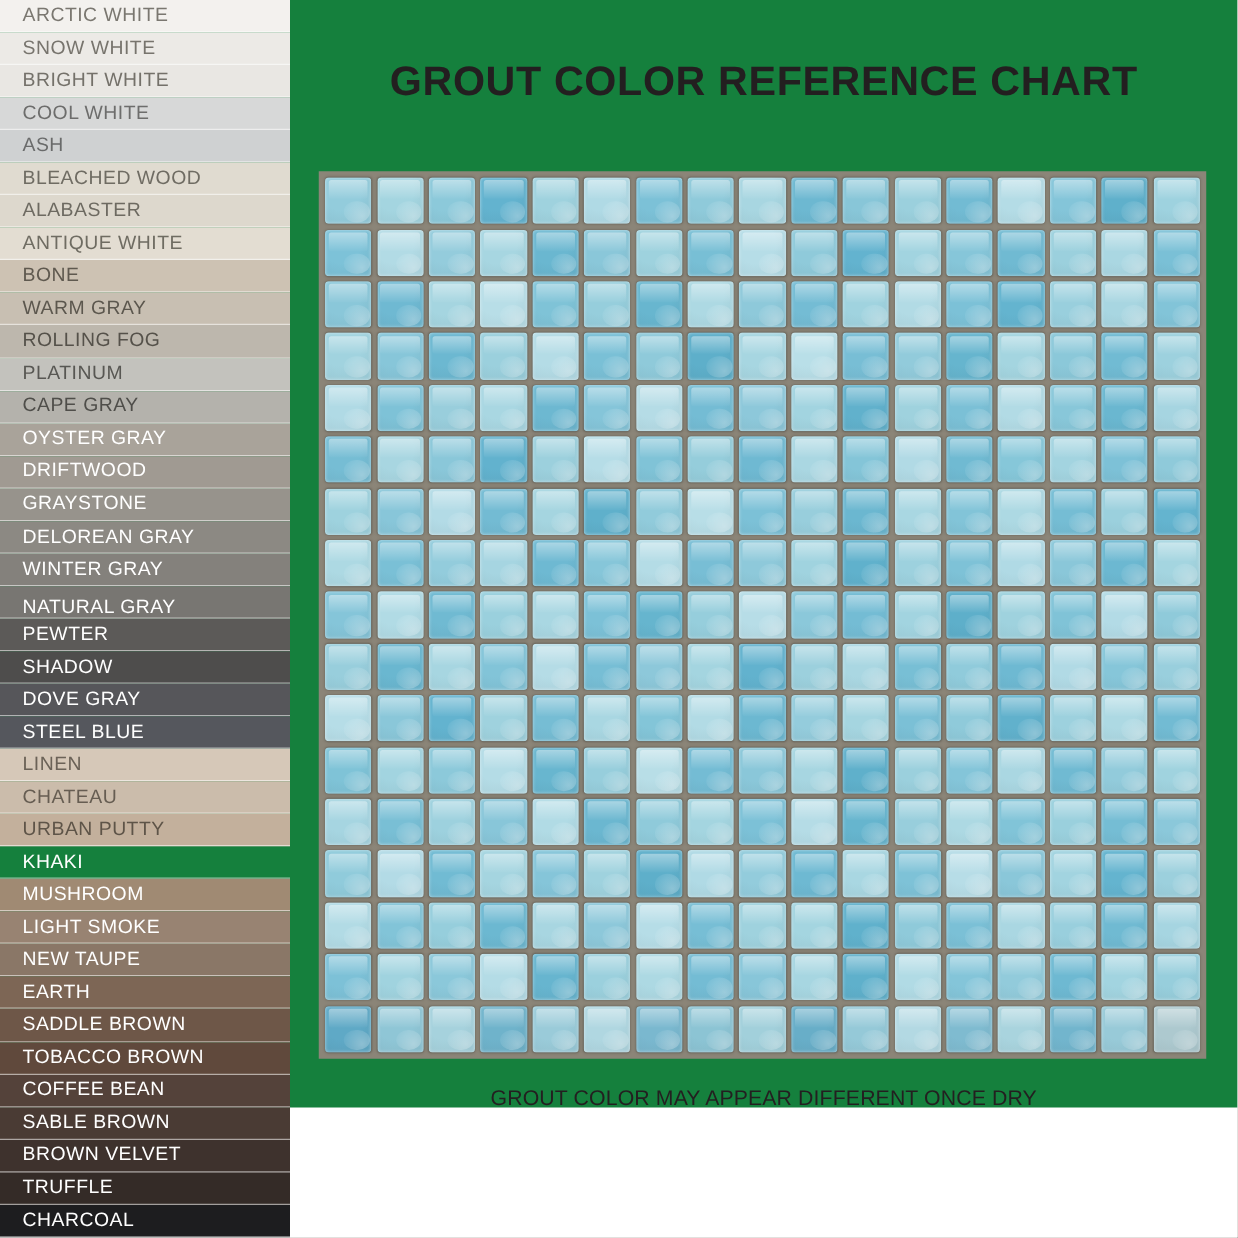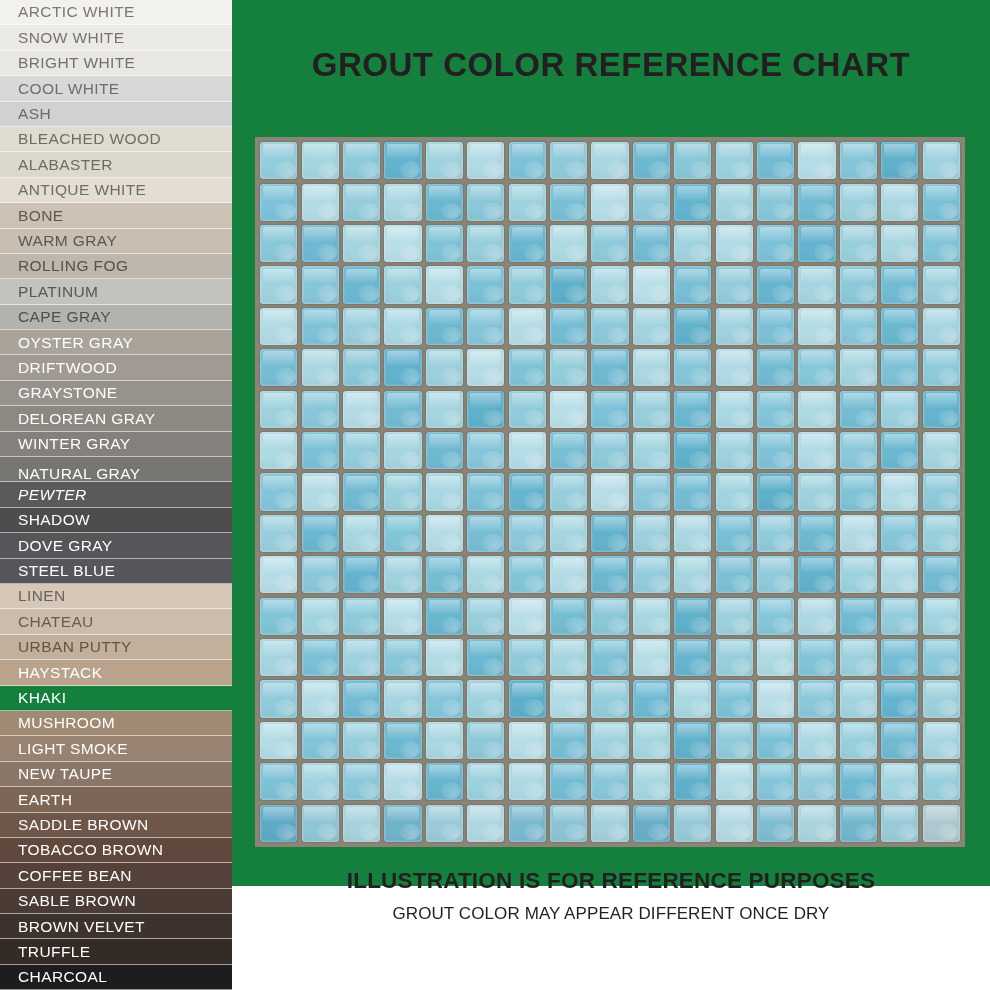--- a/index.html
+++ b/index.html
@@ -196,42 +196,39 @@
       <div class="swatch-row" style="background: rgb(140, 137, 131);">
         <span class="swatch-label" style="color: rgb(255, 255, 255);">DELOREAN GRAY</span>
       </div>
       <div class="swatch-row" style="background: rgb(132, 129, 124);">
         <span class="swatch-label" style="color: rgb(255, 255, 255); text-align: center;">WINTER GRAY</span>
       </div>
       <div class="swatch-row" style="background: rgb(120, 118, 114); align-items: flex-end;">
         <span class="swatch-label" style="color: rgb(255, 255, 255);">NATURAL GRAY</span>
       </div>
       <div class="swatch-row" style="background: rgb(92, 90, 88);">
-        <span class="swatch-label" style="color: rgb(255, 255, 255); font-style: italic;">PEWTER</span>
+        <span class="swatch-label" style="color: rgb(255, 255, 255);">PEWTER</span>
       </div>
       <div class="swatch-row" style="background: rgb(78, 77, 76);">
         <span class="swatch-label" style="color: rgb(255, 255, 255);">SHADOW</span>
       </div>
       <div class="swatch-row" style="background: rgb(86, 86, 90);">
         <span class="swatch-label" style="color: rgb(255, 255, 255);">DOVE GRAY</span>
       </div>
       <div class="swatch-row" style="background: rgb(85, 87, 93);">
         <span class="swatch-label" style="color: rgb(255, 255, 255);">STEEL BLUE</span>
       </div>
       <div class="swatch-row" style="background: rgb(214, 200, 184);">
         <span class="swatch-label" style="color: rgb(107, 98, 87);">LINEN</span>
       </div>
       <div class="swatch-row" style="background: rgb(203, 188, 171);">
         <span class="swatch-label" style="color: rgb(102, 93, 82);">CHATEAU</span>
       </div>
       <div class="swatch-row" style="background: rgb(195, 176, 156);">
         <span class="swatch-label" style="color: rgb(94, 84, 72);">URBAN PUTTY</span>
-      </div>
-      <div class="swatch-row" style="background: rgb(185, 163, 140);">
-        <span class="swatch-label" style="color: rgb(255, 255, 255);">HAYSTACK</span>
       </div>
       <div class="swatch-row">
         <span class="swatch-label" style="color: rgb(255, 255, 255);">KHAKI</span>
       </div>
       <div class="swatch-row" style="background: rgb(160, 138, 115);">
         <span class="swatch-label" style="color: rgb(255, 255, 255);">MUSHROOM</span>
       </div>
       <div class="swatch-row" style="background: rgb(152, 131, 114);">
         <span class="swatch-label" style="color: rgb(255, 255, 255);">LIGHT SMOKE</span>
       </div>
@@ -555,18 +552,17 @@
           <div class="tile" style="background: radial-gradient(circle at 35% 28%, rgb(179, 217, 227) 0%, rgb(179, 217, 227) 45%, rgba(0, 0, 0, 0.08) 110%) rgb(179, 217, 227);"></div>
           <div class="tile" style="background: radial-gradient(circle at 35% 28%, rgb(127, 187, 208) 0%, rgb(127, 187, 208) 45%, rgba(0, 0, 0, 0.08) 110%) rgb(127, 187, 208);"></div>
           <div class="tile" style="background: radial-gradient(circle at 35% 28%, rgb(169, 212, 222) 0%, rgb(169, 212, 222) 45%, rgba(0, 0, 0, 0.08) 110%) rgb(169, 212, 222);"></div>
           <div class="tile" style="background: radial-gradient(circle at 35% 28%, rgb(114, 181, 205) 0%, rgb(114, 181, 205) 45%, rgba(0, 0, 0, 0.08) 110%) rgb(114, 181, 205);"></div>
           <div class="tile" style="background: radial-gradient(circle at 35% 28%, rgb(152, 202, 216) 0%, rgb(152, 202, 216) 45%, rgba(0, 0, 0, 0.08) 110%) rgb(152, 202, 216);"></div>
           <div class="tile" style="background: radial-gradient(circle at 35% 28%, rgb(173, 201, 207) 0%, rgb(173, 201, 207) 45%, rgba(0, 0, 0, 0.08) 110%) rgb(173, 201, 207);"></div>
         </div>
     </div>
 
     <div id="footer">
-      <div id="footer-headline">ILLUSTRATION IS FOR REFERENCE PURPOSES</div>
       <div class="footer-line">GROUT COLOR MAY APPEAR DIFFERENT ONCE DRY</div>
     </div>
   </div>
 
 </div>
 
 </body></html>

